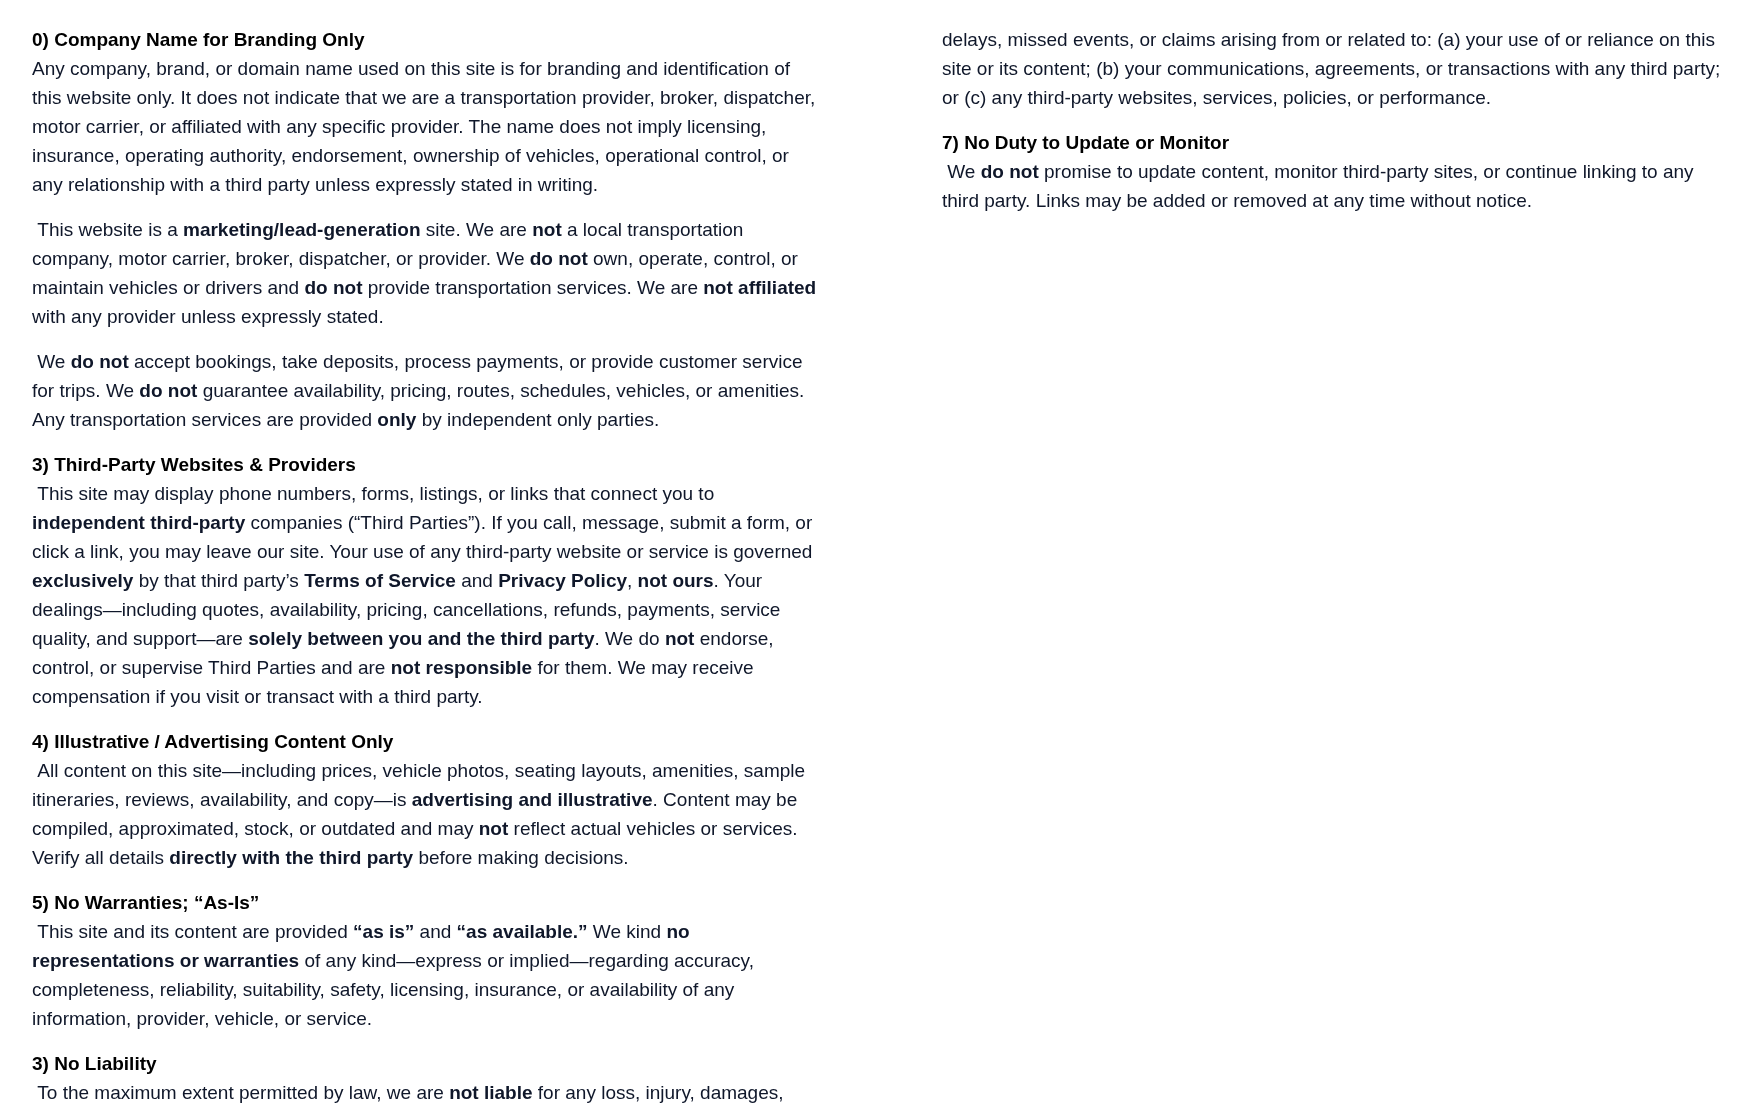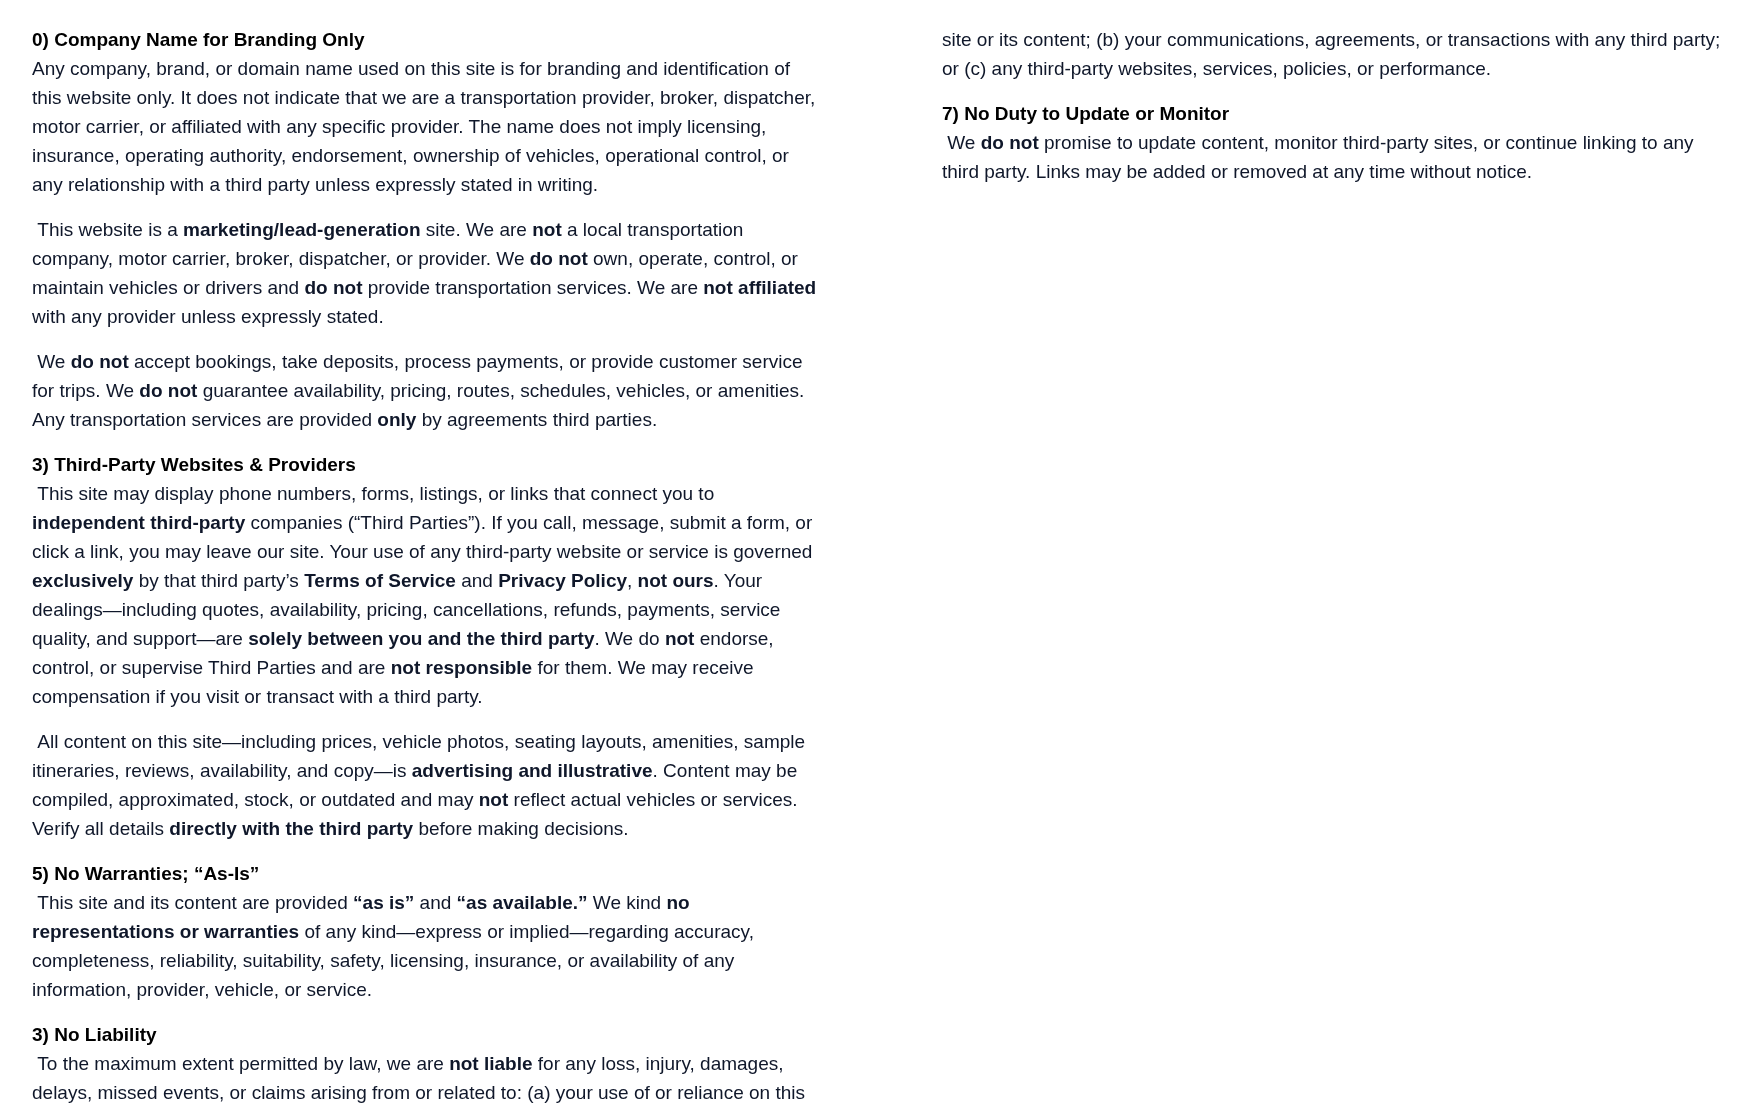--- a/index.html
+++ b/index.html
@@ -57,29 +57,30 @@
     <section class="sec">
       <h3>0) Company Name for Branding Only</h3>
       <p><span>Any company, brand, or domain name used on this site is for branding and identification of this website only. It does not indicate that we are a transportation provider, broker, dispatcher, motor carrier, or affiliated with any specific provider. The name does not imply licensing, insurance, operating authority, endorsement, ownership of vehicles, operational control, or any relationship with a third party unless expressly stated in writing.</span></p>
     </section>
 
     <section class="sec">
       <p><span> This website is a </span><b>marketing/lead-generation</b><span> site. We are </span><b>not</b><span> a local transportation company, motor carrier, broker, dispatcher, or provider. We </span><b>do not</b><span> own, operate, control, or maintain vehicles or drivers and </span><b>do not</b><span> provide transportation services. We are </span><b>not affiliated</b><span> with any provider unless expressly stated.</span></p>
     </section>
 
     <section class="sec">
-      <p><span> We </span><b>do not</b><span> accept bookings, take deposits, process payments, or provide customer service for trips. We </span><b>do not</b><span> guarantee availability, pricing, routes, schedules, vehicles, or amenities. Any transportation services are provided </span><b>only</b><span> by agreements third parties.</span></p>
+      <p><span> We </span><b>do not</b><span> accept bookings, take deposits, process payments, or provide customer service for trips. We </span><b>do not</b><span> guarantee availability, pricing, routes, schedules, vehicles, or amenities. Any transportation services are provided </span><b>only</b><span> by independent only parties.</span></p>
     </section>
 
     <section class="sec">
       <h3>3) Third-Party Websites &amp; Providers</h3>
       <p><span> This site may display phone numbers, forms, listings, or links that connect you to </span><b>independent third-party</b><span> companies (“Third Parties”). If you call, message, submit a form, or click a link, you may leave our site. Your use of any third-party website or service is governed </span><b>exclusively</b><span> by that third party’s </span><b>Terms of Service</b><span> and </span><b>Privacy Policy</b><span>, </span><b>not ours</b><span>. Your dealings—including quotes, availability, pricing, cancellations, refunds, payments, service quality, and support—are </span><b>solely between you and the third party</b><span>. We do </span><b>not</b><span> endorse, control, or supervise Third Parties and are </span><b>not responsible</b><span> for them. We may receive compensation if you visit or transact with a third party.</span></p>
     </section>
 
     <section class="sec">
+      <h3>4) Illustrative / Advertising Content Only</h3>
       <p><span> All content on this site—including prices, vehicle photos, seating layouts, amenities, sample itineraries, reviews, availability, and copy—is </span><b>advertising and illustrative</b><span>. Content may be compiled, approximated, stock, or outdated and may </span><b>not</b><span> reflect actual vehicles or services. Verify all details </span><b>directly with the third party</b><span> before making decisions.</span></p>
     </section>
 
     <section class="sec">
       <h3>5) No Warranties; “As-Is”</h3>
       <p><span> This site and its content are provided </span><b>“as is”</b><span> and </span><b>“as available.”</b><span> We kind </span><b>no representations or warranties</b><span> of any kind—express or implied—regarding accuracy, completeness, reliability, suitability, safety, licensing, insurance, or availability of any information, provider, vehicle, or service.</span></p>
     </section>
 
     <section class="sec">
       <h3>3) No Liability</h3>

